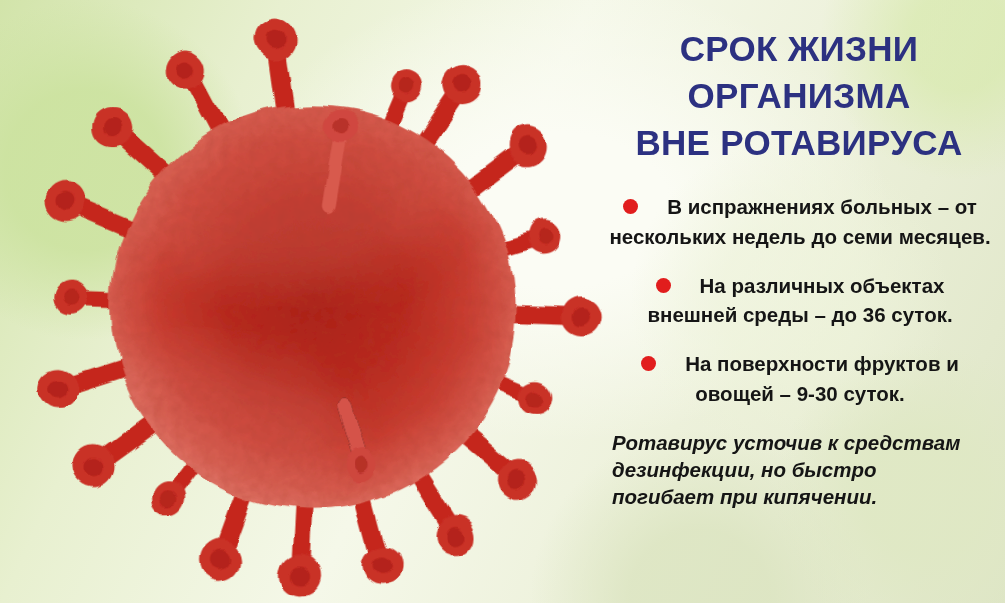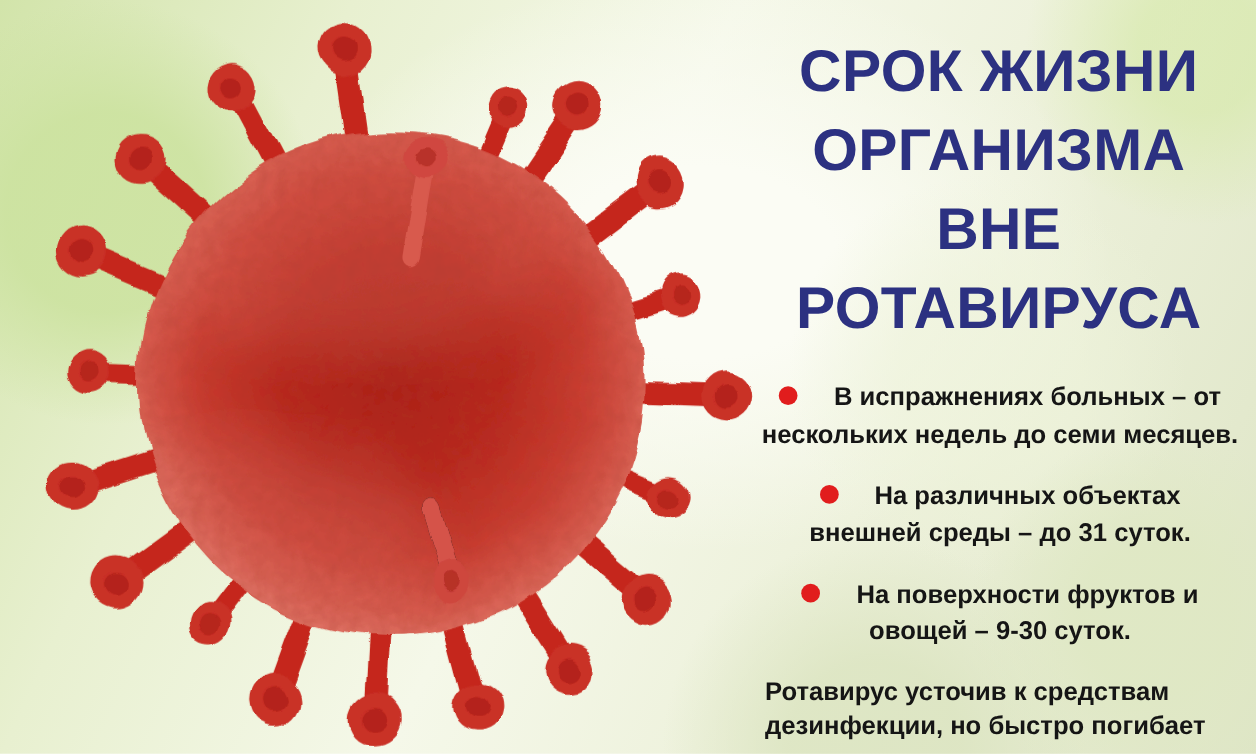--- a/index.html
+++ b/index.html
@@ -27,21 +27,21 @@
 
   .content {
     position:absolute;
     left:598px; top:0;
     width:402px;
   }
 
   .title {
     margin:26px 6px 0 6px;
     text-align:center;
-    font-size:47px;
+    font-size:35px;
     font-weight:700;
     line-height:1.34;
     letter-spacing:0.3px;
     color:#2c3181;
   }
   .title .t-line { display:block; }
 
   .bullet-list {
     margin:25px 0 0 0;
     padding:0 0 0 10px;
@@ -62,20 +62,21 @@
     border-radius:50%;
     background:#e11d1d;
     margin-right:29px;
   }
 
   .footer-note {
     margin:20px 0 0 14px;
     max-width:366px;
     font-size:20.5px;
     font-weight:700;
+    font-style:italic;
     line-height:1.32;
     color:#151515;
   }
 </style>
 </head>
 <body>
 
 <div class="poster">
 
   <svg class="virus-svg" viewBox="0 0 620 620" xmlns="http://www.w3.org/2000/svg">
@@ -168,21 +169,21 @@
       <span class="t-line">СРОК ЖИЗНИ</span>
       <span class="t-line">ОРГАНИЗМА</span>
       <span class="t-line">ВНЕ РОТАВИРУСА</span>
     </h1>
 
     <ul class="bullet-list">
       <li class="bullet-item">
         <span class="dot"></span><span>В испражнениях больных – от нескольких недель до семи месяцев.</span>
       </li>
       <li class="bullet-item">
-        <span class="dot"></span><span>На различных объектах внешней среды – до 31 суток.</span>
+        <span class="dot"></span><span>На различных объектах внешней среды – до 36 суток.</span>
       </li>
       <li class="bullet-item">
         <span class="dot"></span><span>На поверхности фруктов и овощей – 9-30 суток.</span>
       </li>
     </ul>
 
     <p class="footer-note">Ротавирус усточив к средствам дезинфекции, но быстро погибает при кипячении.</p>
 
   </div>
 </div>

